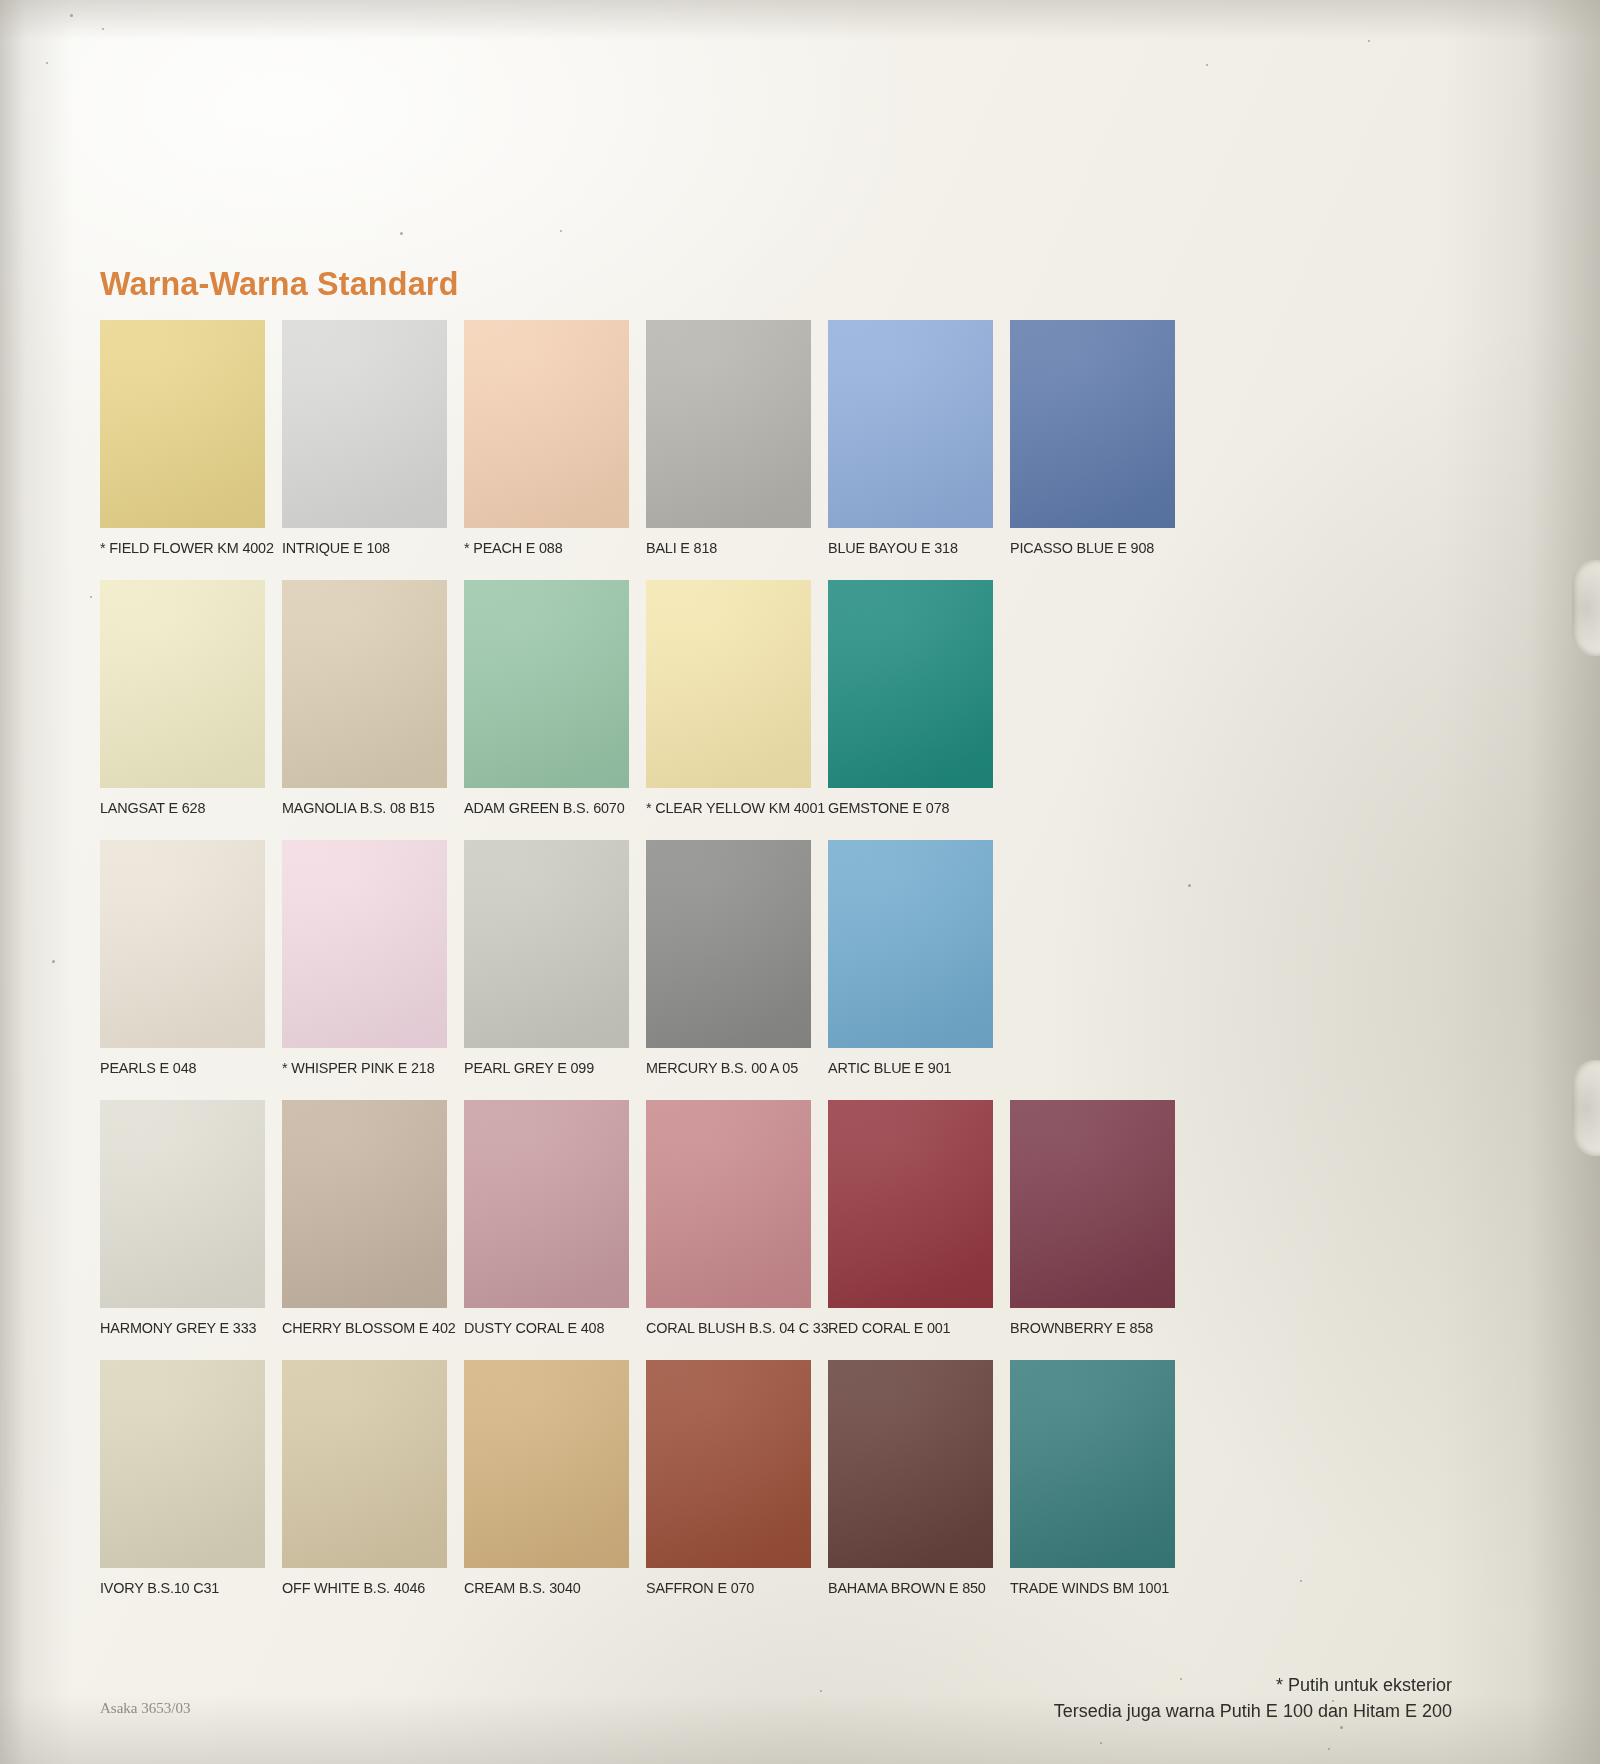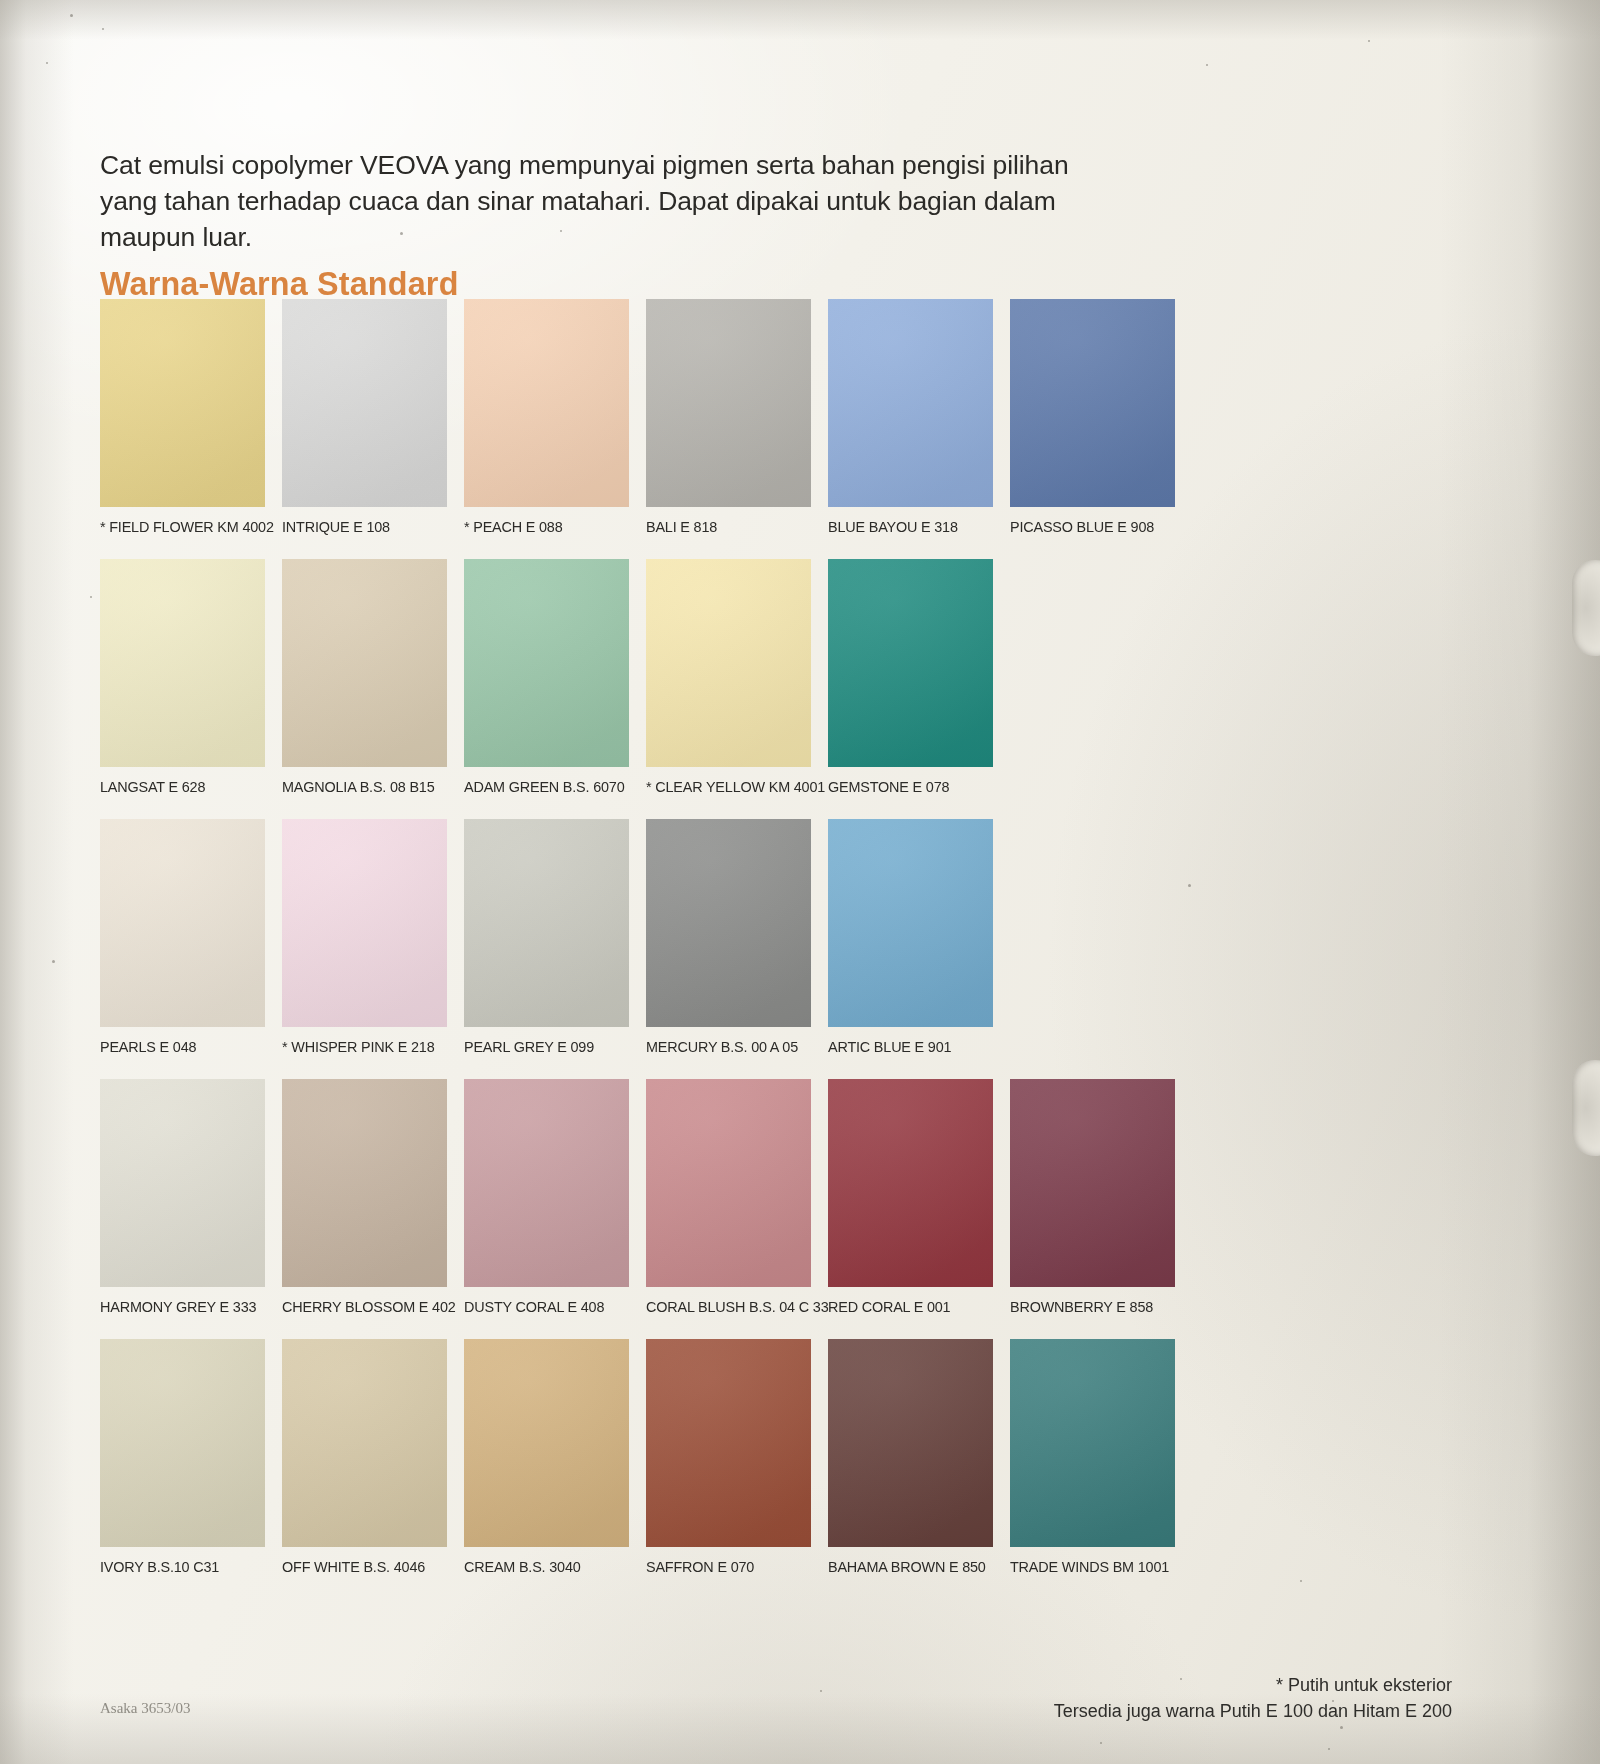--- a/index.html
+++ b/index.html
@@ -88,21 +88,21 @@
     color: #d98440;
     letter-spacing: 0.2px;
     font-family: "Liberation Sans", sans-serif;
     transform: scaleX(0.95);
     transform-origin: left center;
   }
 
   .grid {
     position: absolute;
     left: 100px;
-    top: 299px;
+    top: 320px;
     width: 1080px;
   }
 
   .row {
     display: grid;
     grid-template-columns: repeat(6, 165px);
     column-gap: 17px;
     margin-bottom: 23px;
   }
 
@@ -172,21 +172,20 @@
 <div class="page"></div>
 <div class="edge-left"></div>
 <div class="edge-right"></div>
 <div class="edge-top"></div>
 <div class="edge-bottom"></div>
 <div class="punch p1"></div>
 <div class="punch p2"></div>
 
 <div class="content">
 
-  <p class="intro">Cat emulsi copolymer VEOVA yang mempunyai pigmen serta bahan pengisi pilihan yang tahan terhadap cuaca dan sinar matahari. Dapat dipakai untuk bagian dalam maupun luar.</p>
 
   <h2 class="section-title">Warna-Warna Standard</h2>
 
   <div class="grid">
 
   <div class="row">
         <div class="swatch-cell">
           <div class="swatch" style="background: rgb(236, 216, 141);"></div>
           <div class="swatch-label">* FIELD FLOWER KM 4002</div>
         </div>

